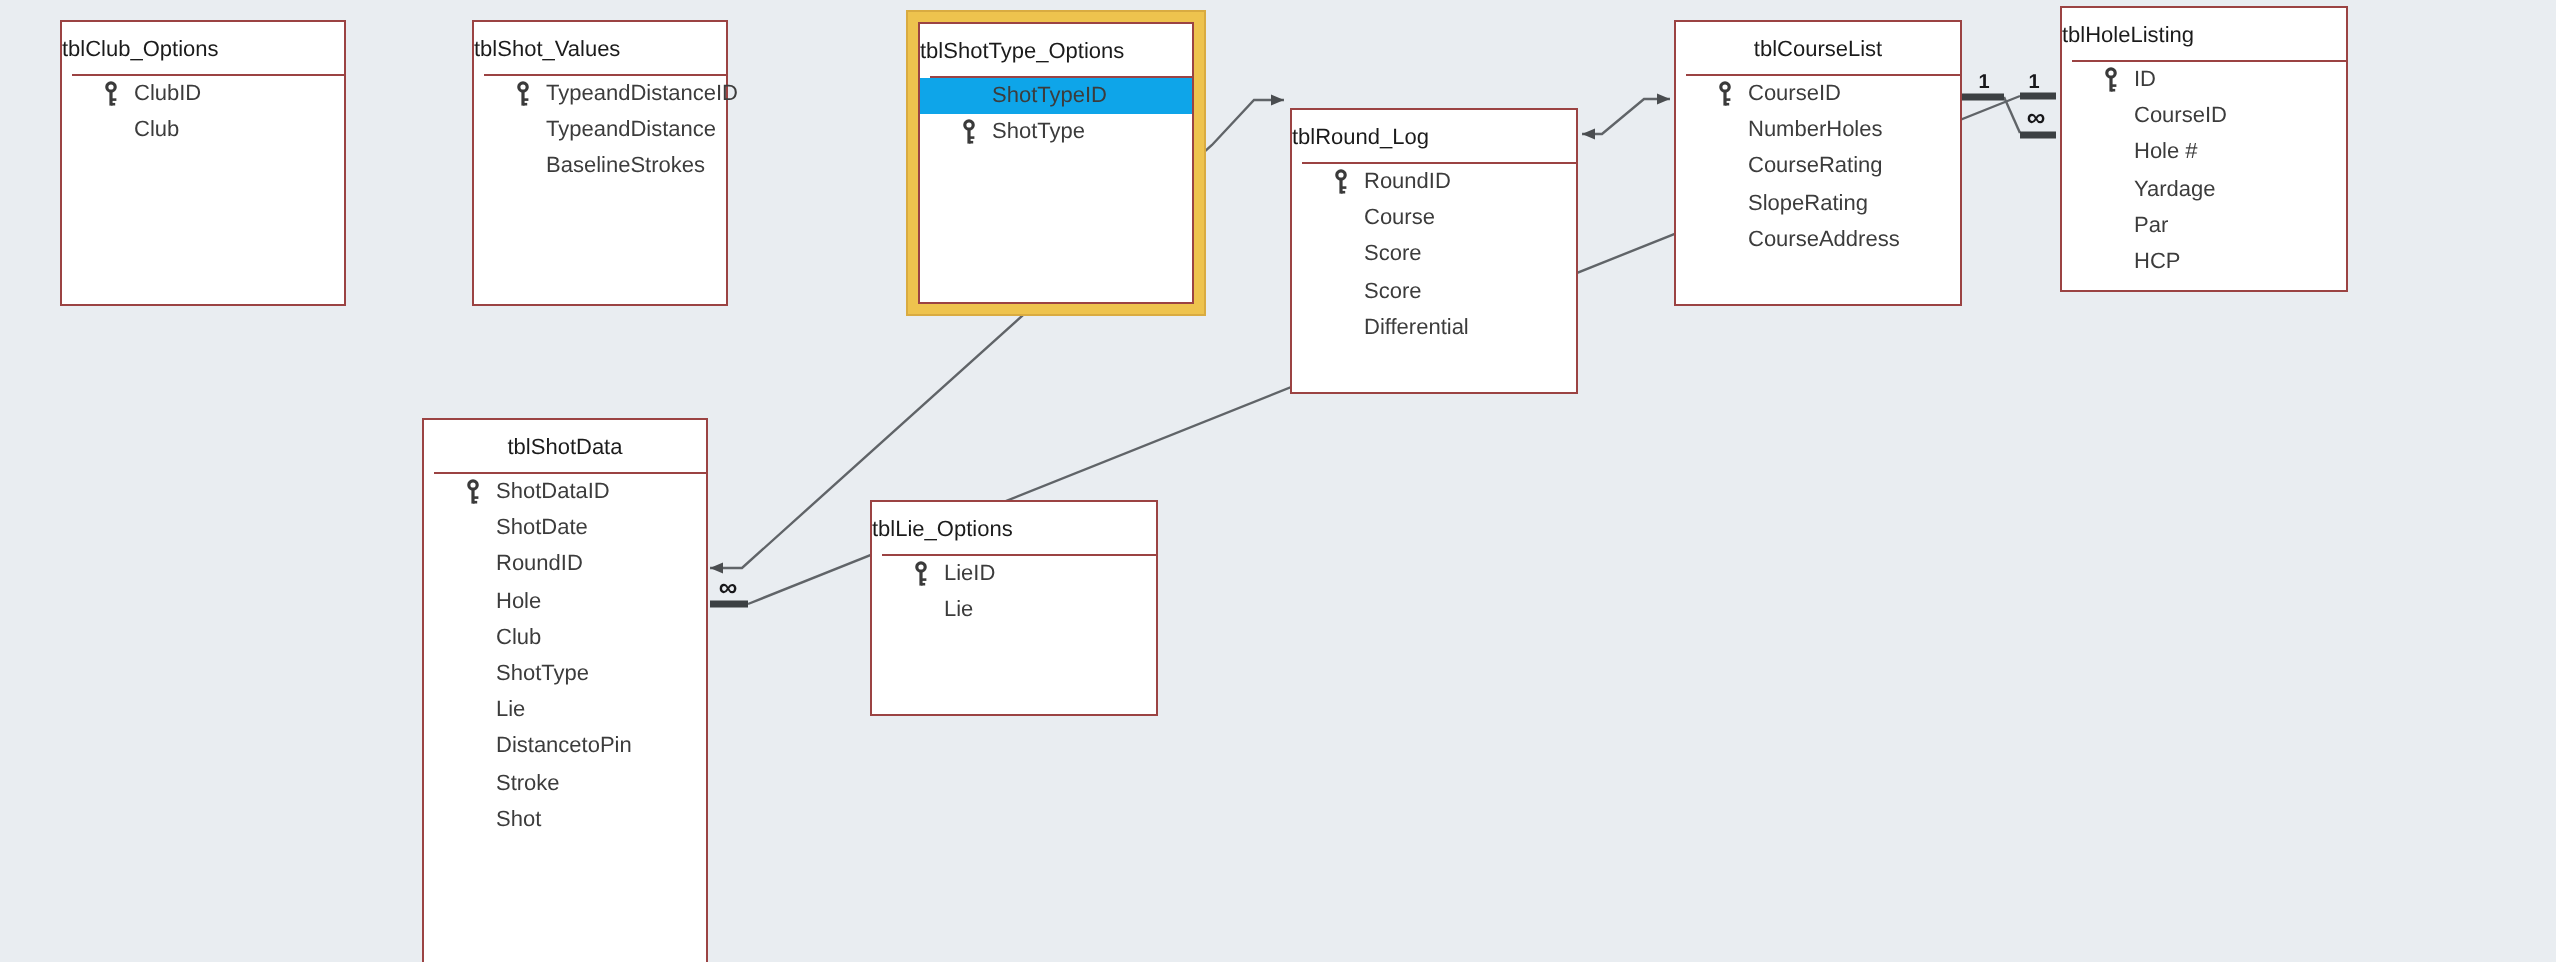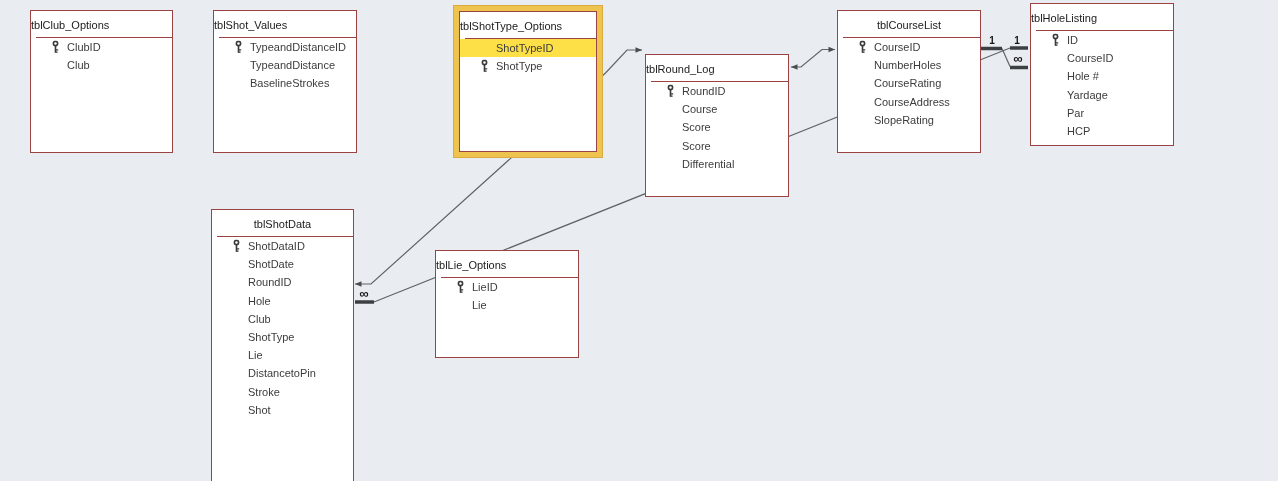--- a/index.html
+++ b/index.html
@@ -17,21 +17,21 @@
     box-shadow:0 0 0 5px #eec34e, 0 0 0 6px #d9ab41;
   }
   .tbl-header{
     position:relative;height:27px;line-height:28px;
     color:#1b1b1b;white-space:nowrap;
   }
   .hdr-line{position:absolute;left:5px;right:0;bottom:0;height:1px;background:#9b4343;}
   .field{
     height:18.2px;display:flex;align-items:center;position:relative;white-space:nowrap;
   }
-  .field.hl{background:#fde047;}
+  .field.hl{background:#0ea5e9;}
   .field .key{position:absolute;left:20px;top:50%;transform:translateY(-50%);display:flex;}
   .field .lbl{margin-left:36px;}
   text{font-family:"Liberation Sans","DejaVu Sans",sans-serif;}
 </style>
 </head>
 <body>
 
 <div id="canvas">
   <svg id="rel-svg" width="1278" height="481">
       <g>
@@ -69,21 +69,21 @@
             <line x1="4.5" y1="9.3" x2="7.2" y2="9.3" stroke="#3a3a3a" stroke-width="1.3"></line>
             <line x1="4.5" y1="11.6" x2="6.6" y2="11.6" stroke="#3a3a3a" stroke-width="1.3"></line>
           </svg>
         </span>
         <span class="lbl">ClubID</span>
       </div>
       <div class="field">
         <span class="lbl">Club</span>
       </div>
     </div>
-    <div class="table" style="left: 213px; top: 10px; width: 144px; height: 143px;">
+    <div class="table" style="left: 236px; top: 10px; width: 128px; height: 143px;">
       <div class="tbl-header"><span>tblShot_Values</span><div class="hdr-line"></div></div>
       <div class="field">
         <span class="key">
           <svg width="9" height="13" viewBox="0 0 9 13">
             <circle cx="4.5" cy="3" r="2.1" fill="none" stroke="#3a3a3a" stroke-width="1.6"></circle>
             <line x1="4.5" y1="5.1" x2="4.5" y2="12.3" stroke="#3a3a3a" stroke-width="1.6"></line>
             <line x1="4.5" y1="9.3" x2="7.2" y2="9.3" stroke="#3a3a3a" stroke-width="1.3"></line>
             <line x1="4.5" y1="11.6" x2="6.6" y2="11.6" stroke="#3a3a3a" stroke-width="1.3"></line>
           </svg>
         </span>
@@ -152,24 +152,24 @@
         </span>
         <span class="lbl">CourseID</span>
       </div>
       <div class="field">
         <span class="lbl">NumberHoles</span>
       </div>
       <div class="field">
         <span class="lbl">CourseRating</span>
       </div>
       <div class="field">
+        <span class="lbl">SlopeRating</span>
+      </div>
+      <div class="field">
         <span class="lbl">CourseAddress</span>
-      </div>
-      <div class="field">
-        <span class="lbl">SlopeRating</span>
       </div>
     </div>
     <div class="table" style="left: 1030px; top: 3px; width: 144px; height: 143px;">
       <div class="tbl-header"><span>tblHoleListing</span><div class="hdr-line"></div></div>
       <div class="field">
         <span class="key">
           <svg width="9" height="13" viewBox="0 0 9 13">
             <circle cx="4.5" cy="3" r="2.1" fill="none" stroke="#3a3a3a" stroke-width="1.6"></circle>
             <line x1="4.5" y1="5.1" x2="4.5" y2="12.3" stroke="#3a3a3a" stroke-width="1.6"></line>
             <line x1="4.5" y1="9.3" x2="7.2" y2="9.3" stroke="#3a3a3a" stroke-width="1.3"></line>

